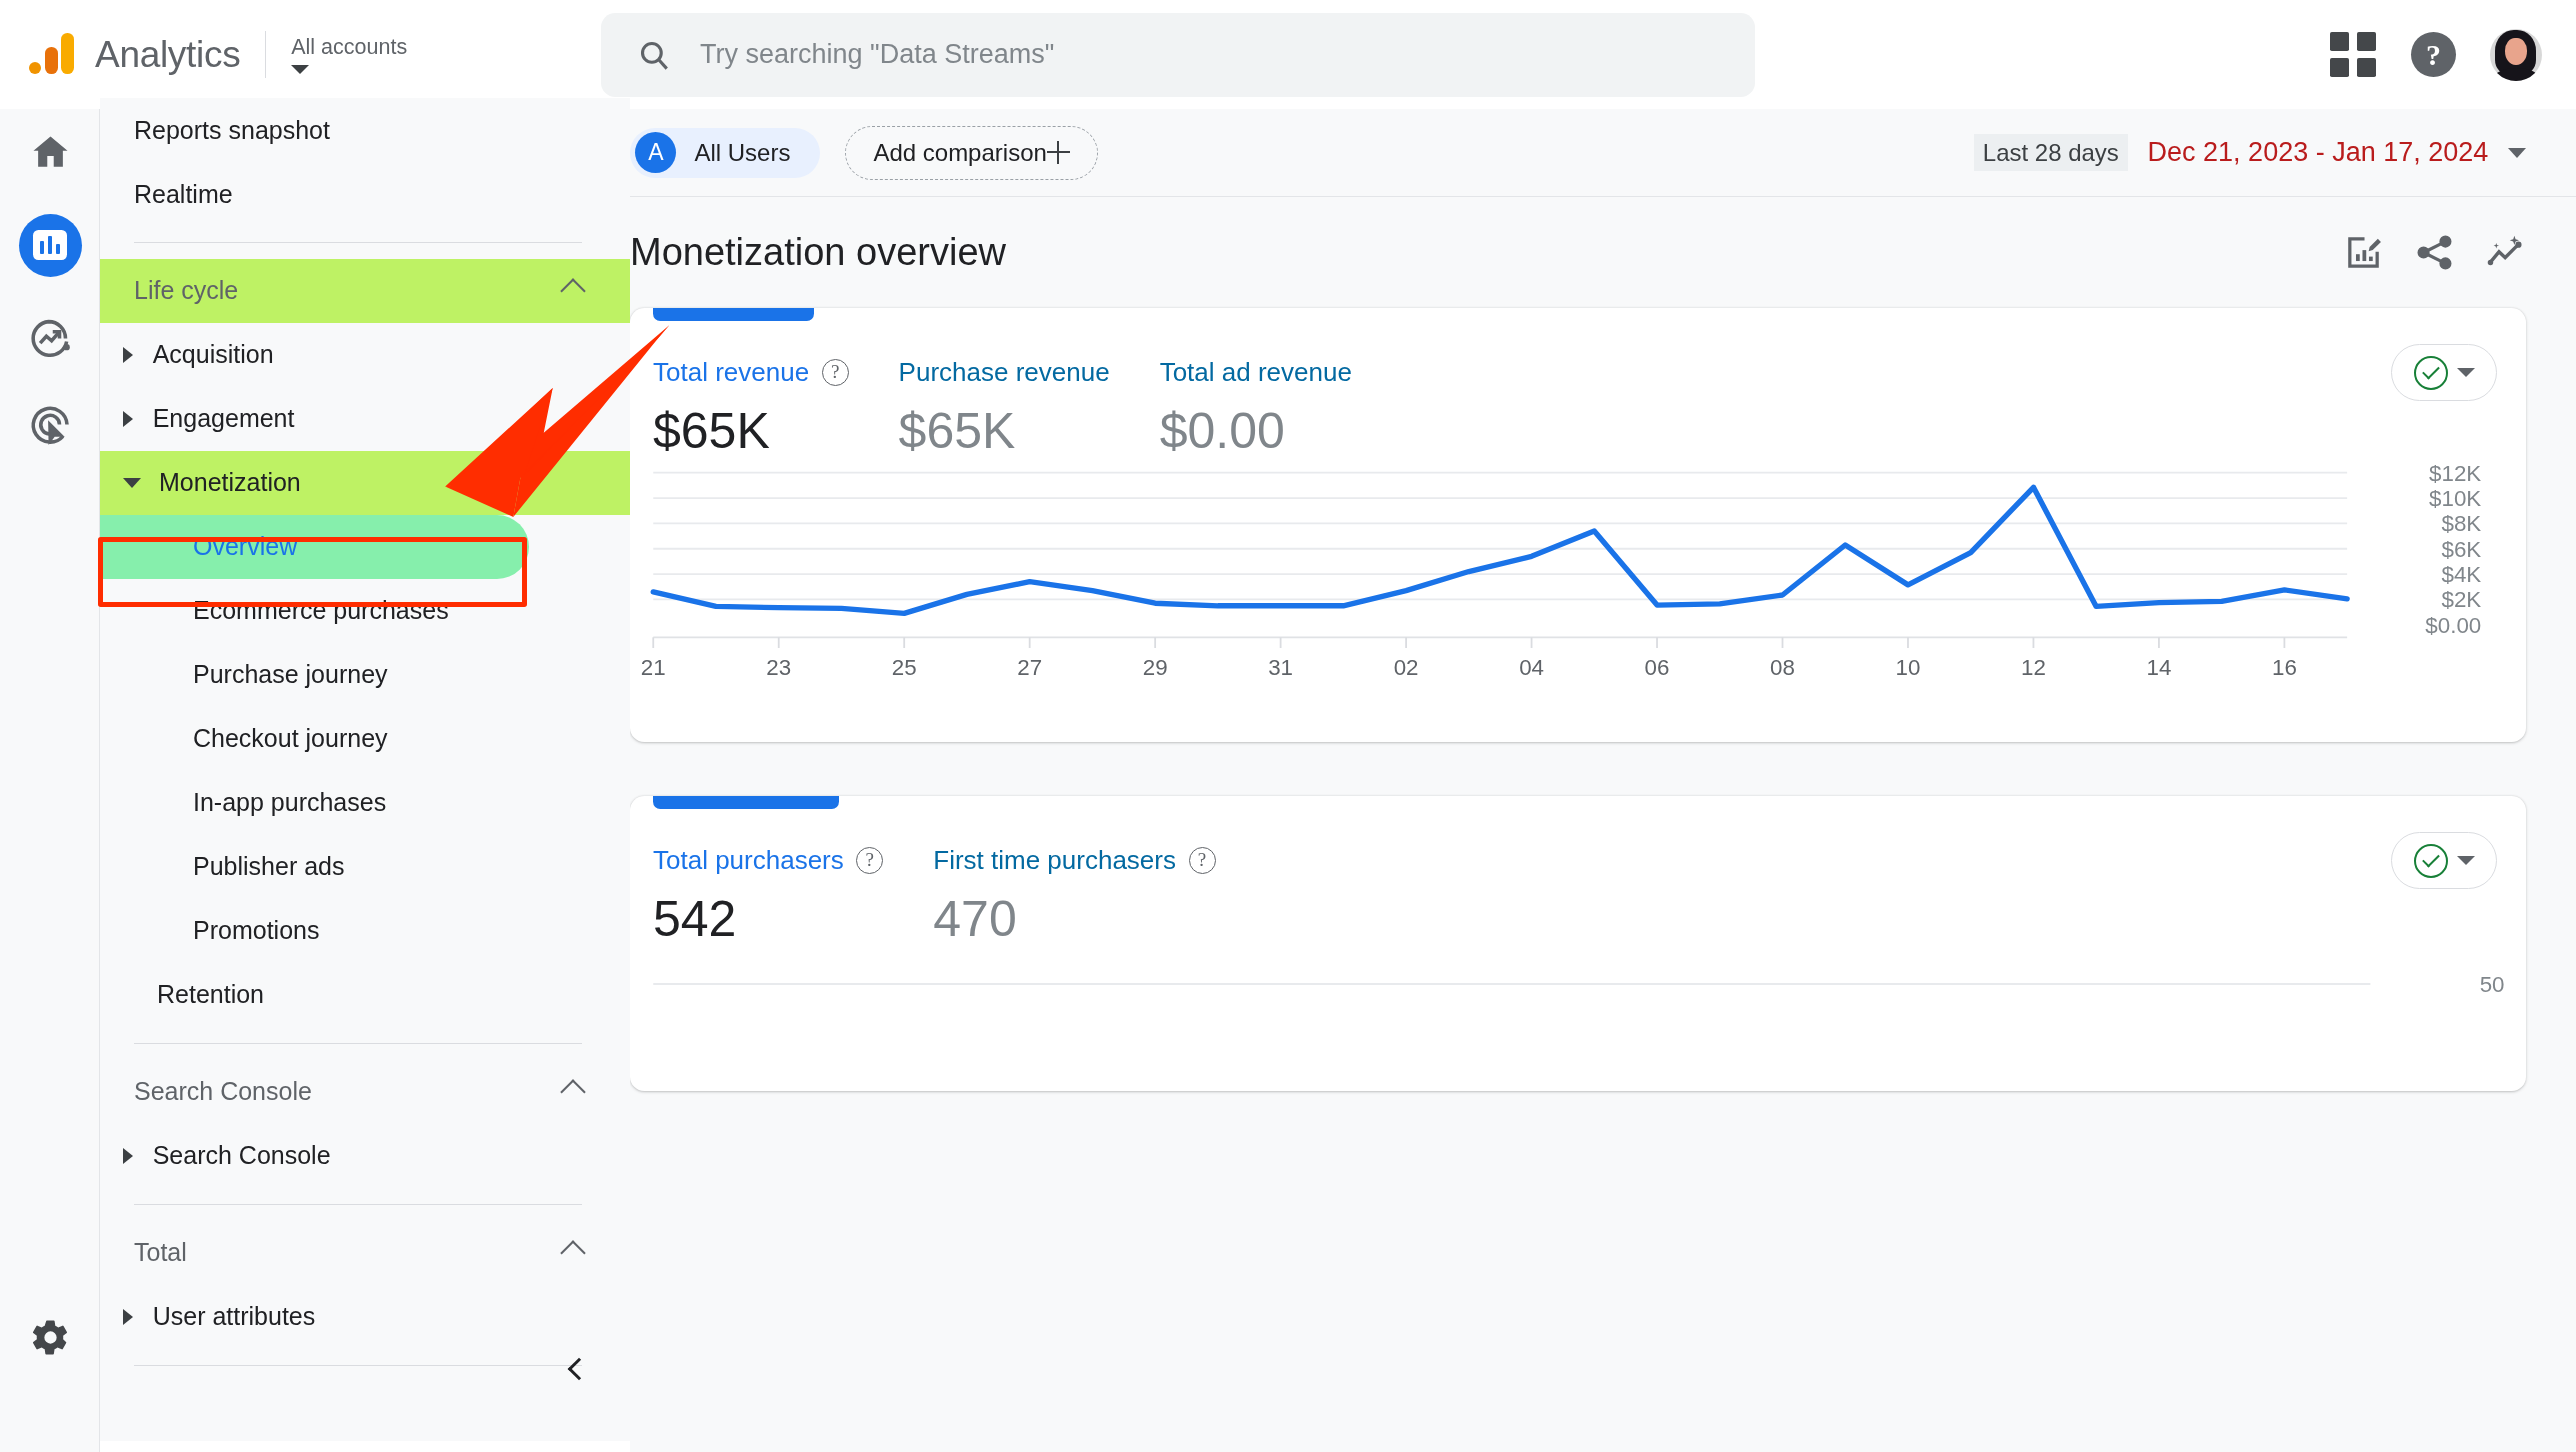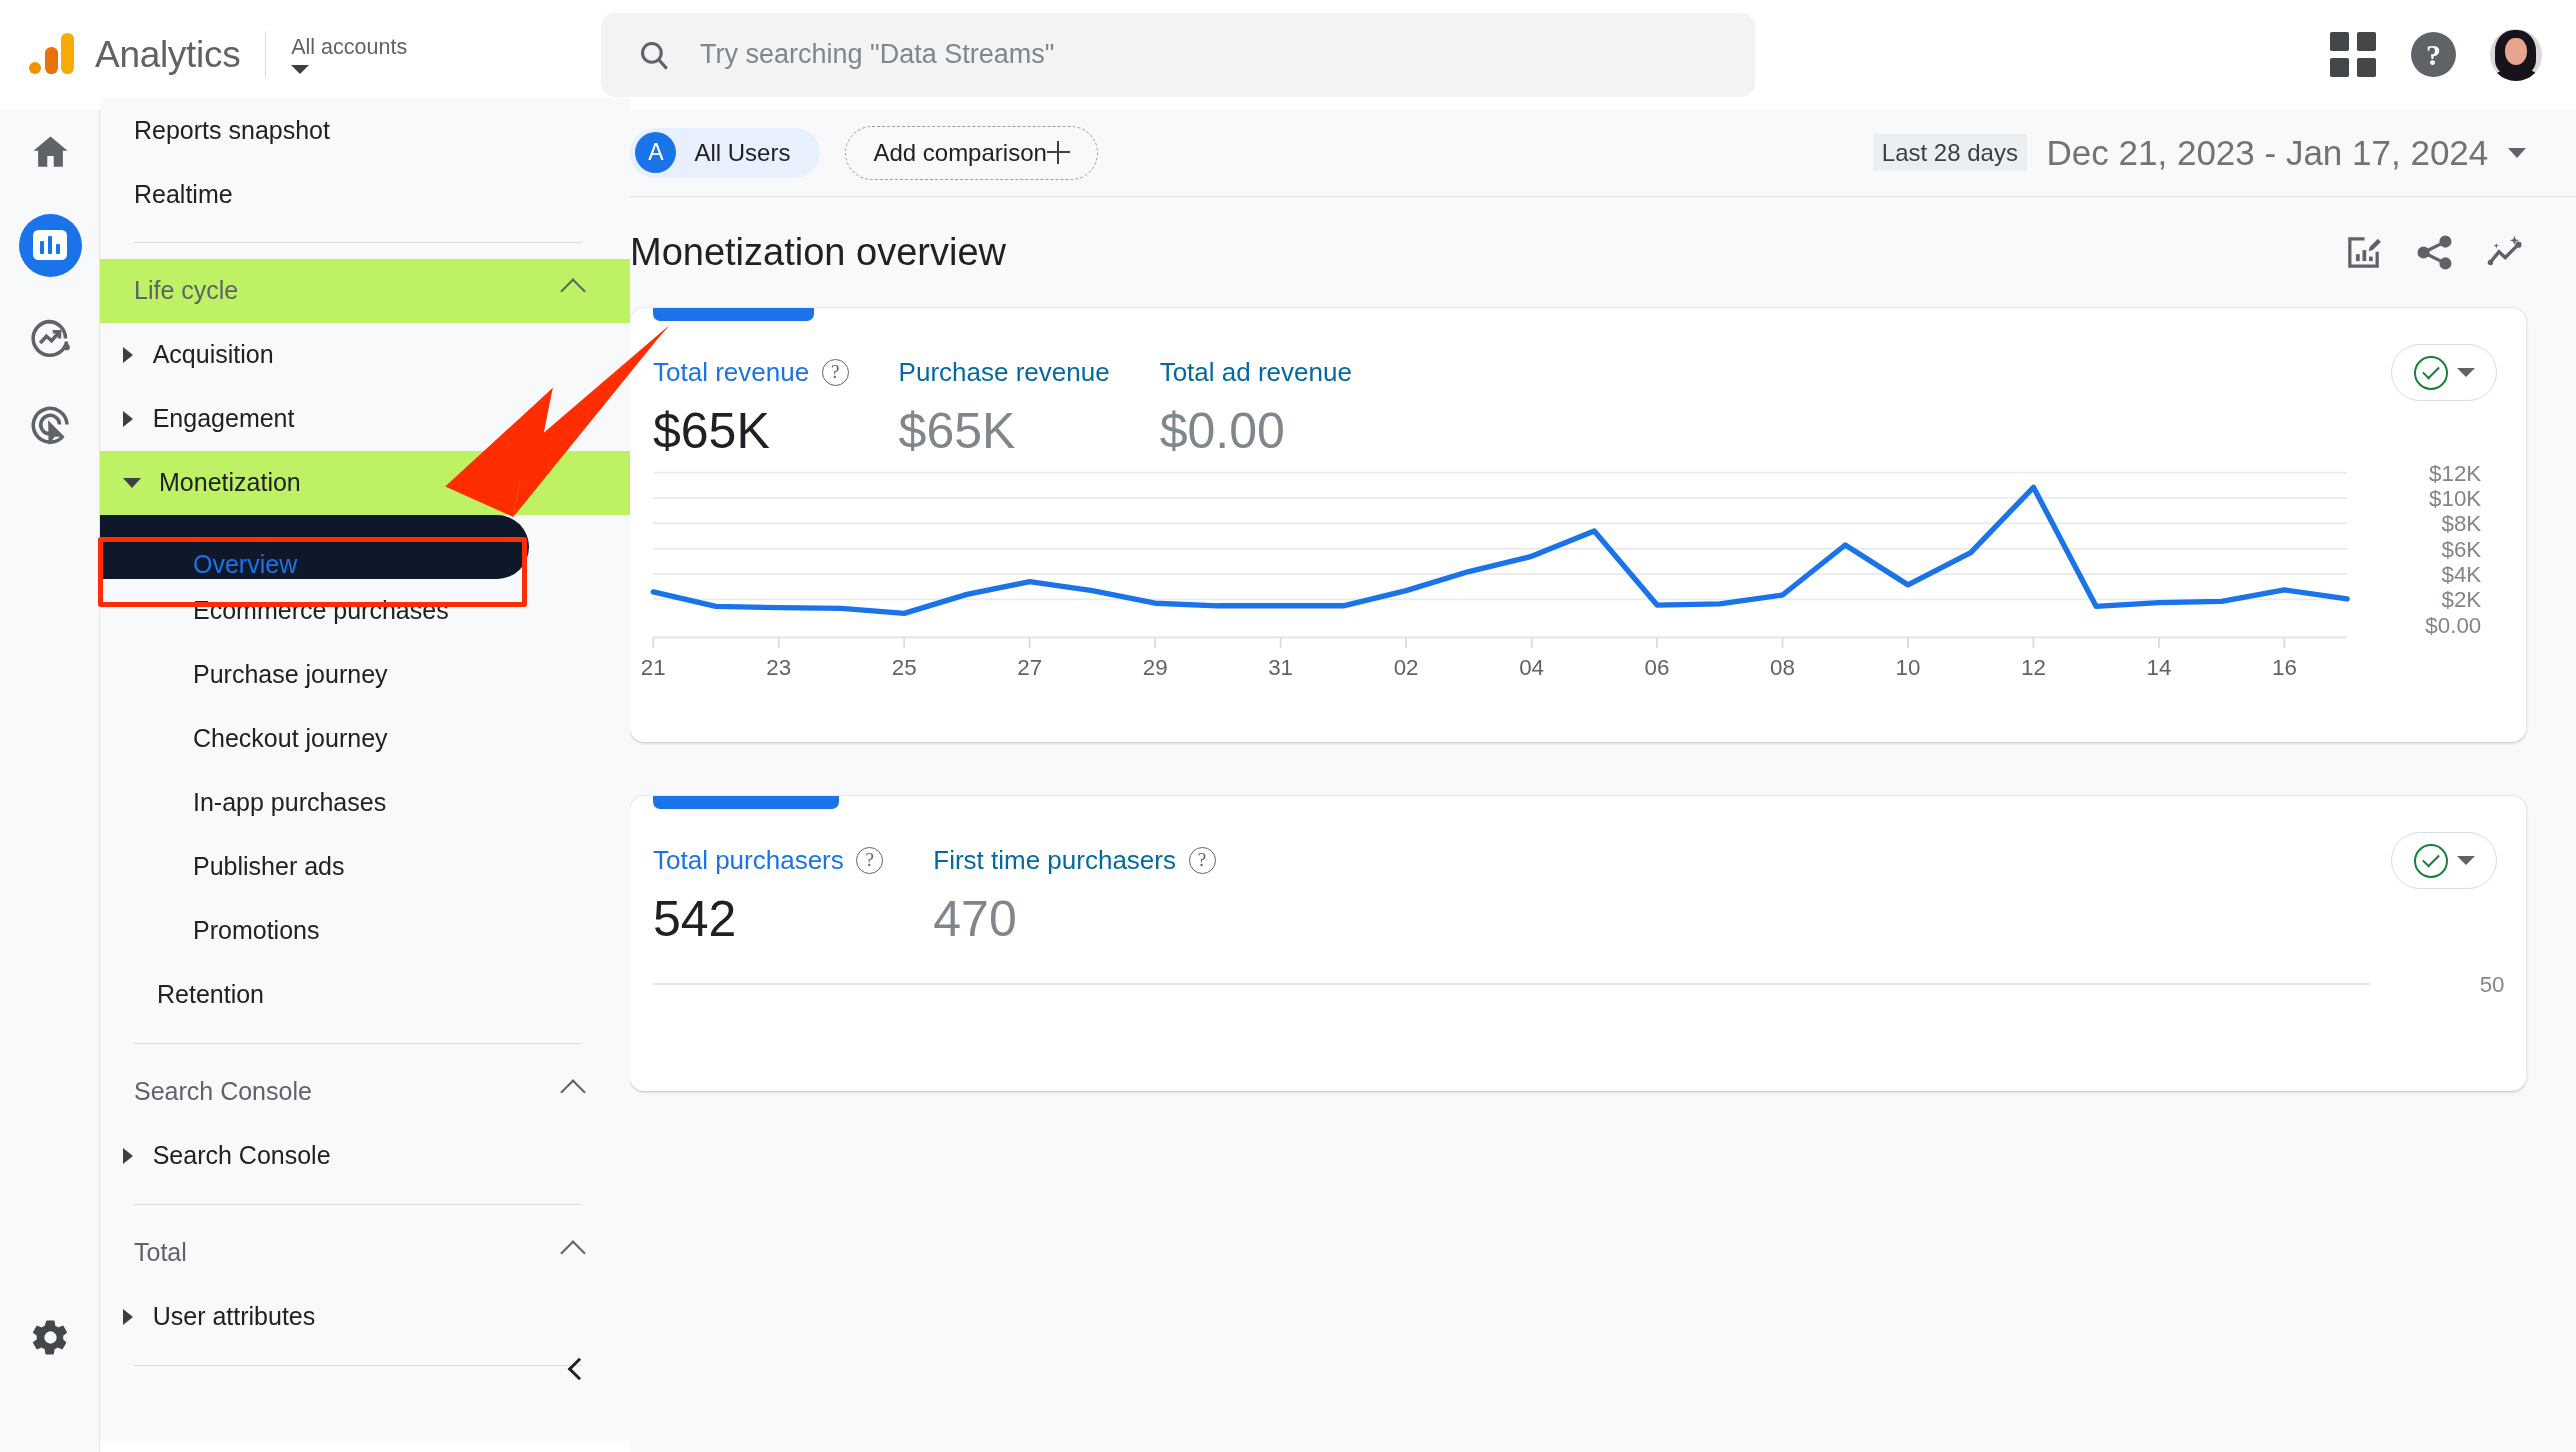--- a/index.html
+++ b/index.html
@@ -128,22 +128,22 @@
   .tri.open {
     border-left: 9px solid transparent; border-right: 9px solid transparent;
     border-top: 10.7px solid #3c4043; border-bottom: 0; margin-right: 18px;
   }
   .chev-up {
     width: 18px; height: 18px; border-left: 2.7px solid #5f6368;
     border-top: 2.7px solid #5f6368; transform: rotate(45deg); flex: none;
   }
   .nav-sub { padding-left: 93px; font-size: 25px; color: #202124; }
   .nav-sub.selected {
-    color: #1a73e8; background: #0f172a;
-    border-radius: 0 36px 36px 0; margin-right: 57px; width: 429px; align-items: flex-end;
+    color: #1a73e8; background: #86efac;
+    border-radius: 0 36px 36px 0; margin-right: 57px; width: 429px;
   }
   .nav-divider { height: 0.9px; background: #dadce0; margin: 16px 48px 16px 34px; }
   .collapse-btn {
     position: absolute; left: 454px; bottom: 47px; width: 50px; height: 50px;
     display: flex; align-items: center; justify-content: center; cursor: pointer;
   }
   .chev-left {
     width: 16px; height: 16px; border-left: 3.6px solid #202124;
     border-bottom: 3.6px solid #202124; transform: rotate(45deg);
   }
@@ -178,21 +178,21 @@
   }
   .plus::before { left: 0; top: 9.8px; width: 23px; height: 2.7px; }
   .plus::after { top: 0; left: 9.8px; height: 23px; width: 2.7px; }
   .date-wrap {
     margin-left: auto; display: flex; align-items: center; gap: 19.7px; cursor: pointer;
   }
   .date-badge {
     font-size: 24px; color: #3c4043; background: #eceff1;
     padding: 4.5px 9px; white-space: nowrap;
   }
-  .date-range { font-size: 35px; color: #737373; white-space: nowrap; }
+  .date-range { font-size: 27px; color: #b91c1c; white-space: nowrap; }
   .date-caret {
     width: 0; height: 0; border-left: 9.8px solid transparent;
     border-right: 9.8px solid transparent; border-top: 10.7px solid #5f6368;
   }
 
   .page-head {
     height: 111px; display: flex; align-items: center; padding: 0 50px 0 0;
   }
   .page-title { font-size: 38px; color: #202124; font-weight: 400; white-space: nowrap; }
   .head-icons { margin-left: auto; display: flex; align-items: center; gap: 30px; }

